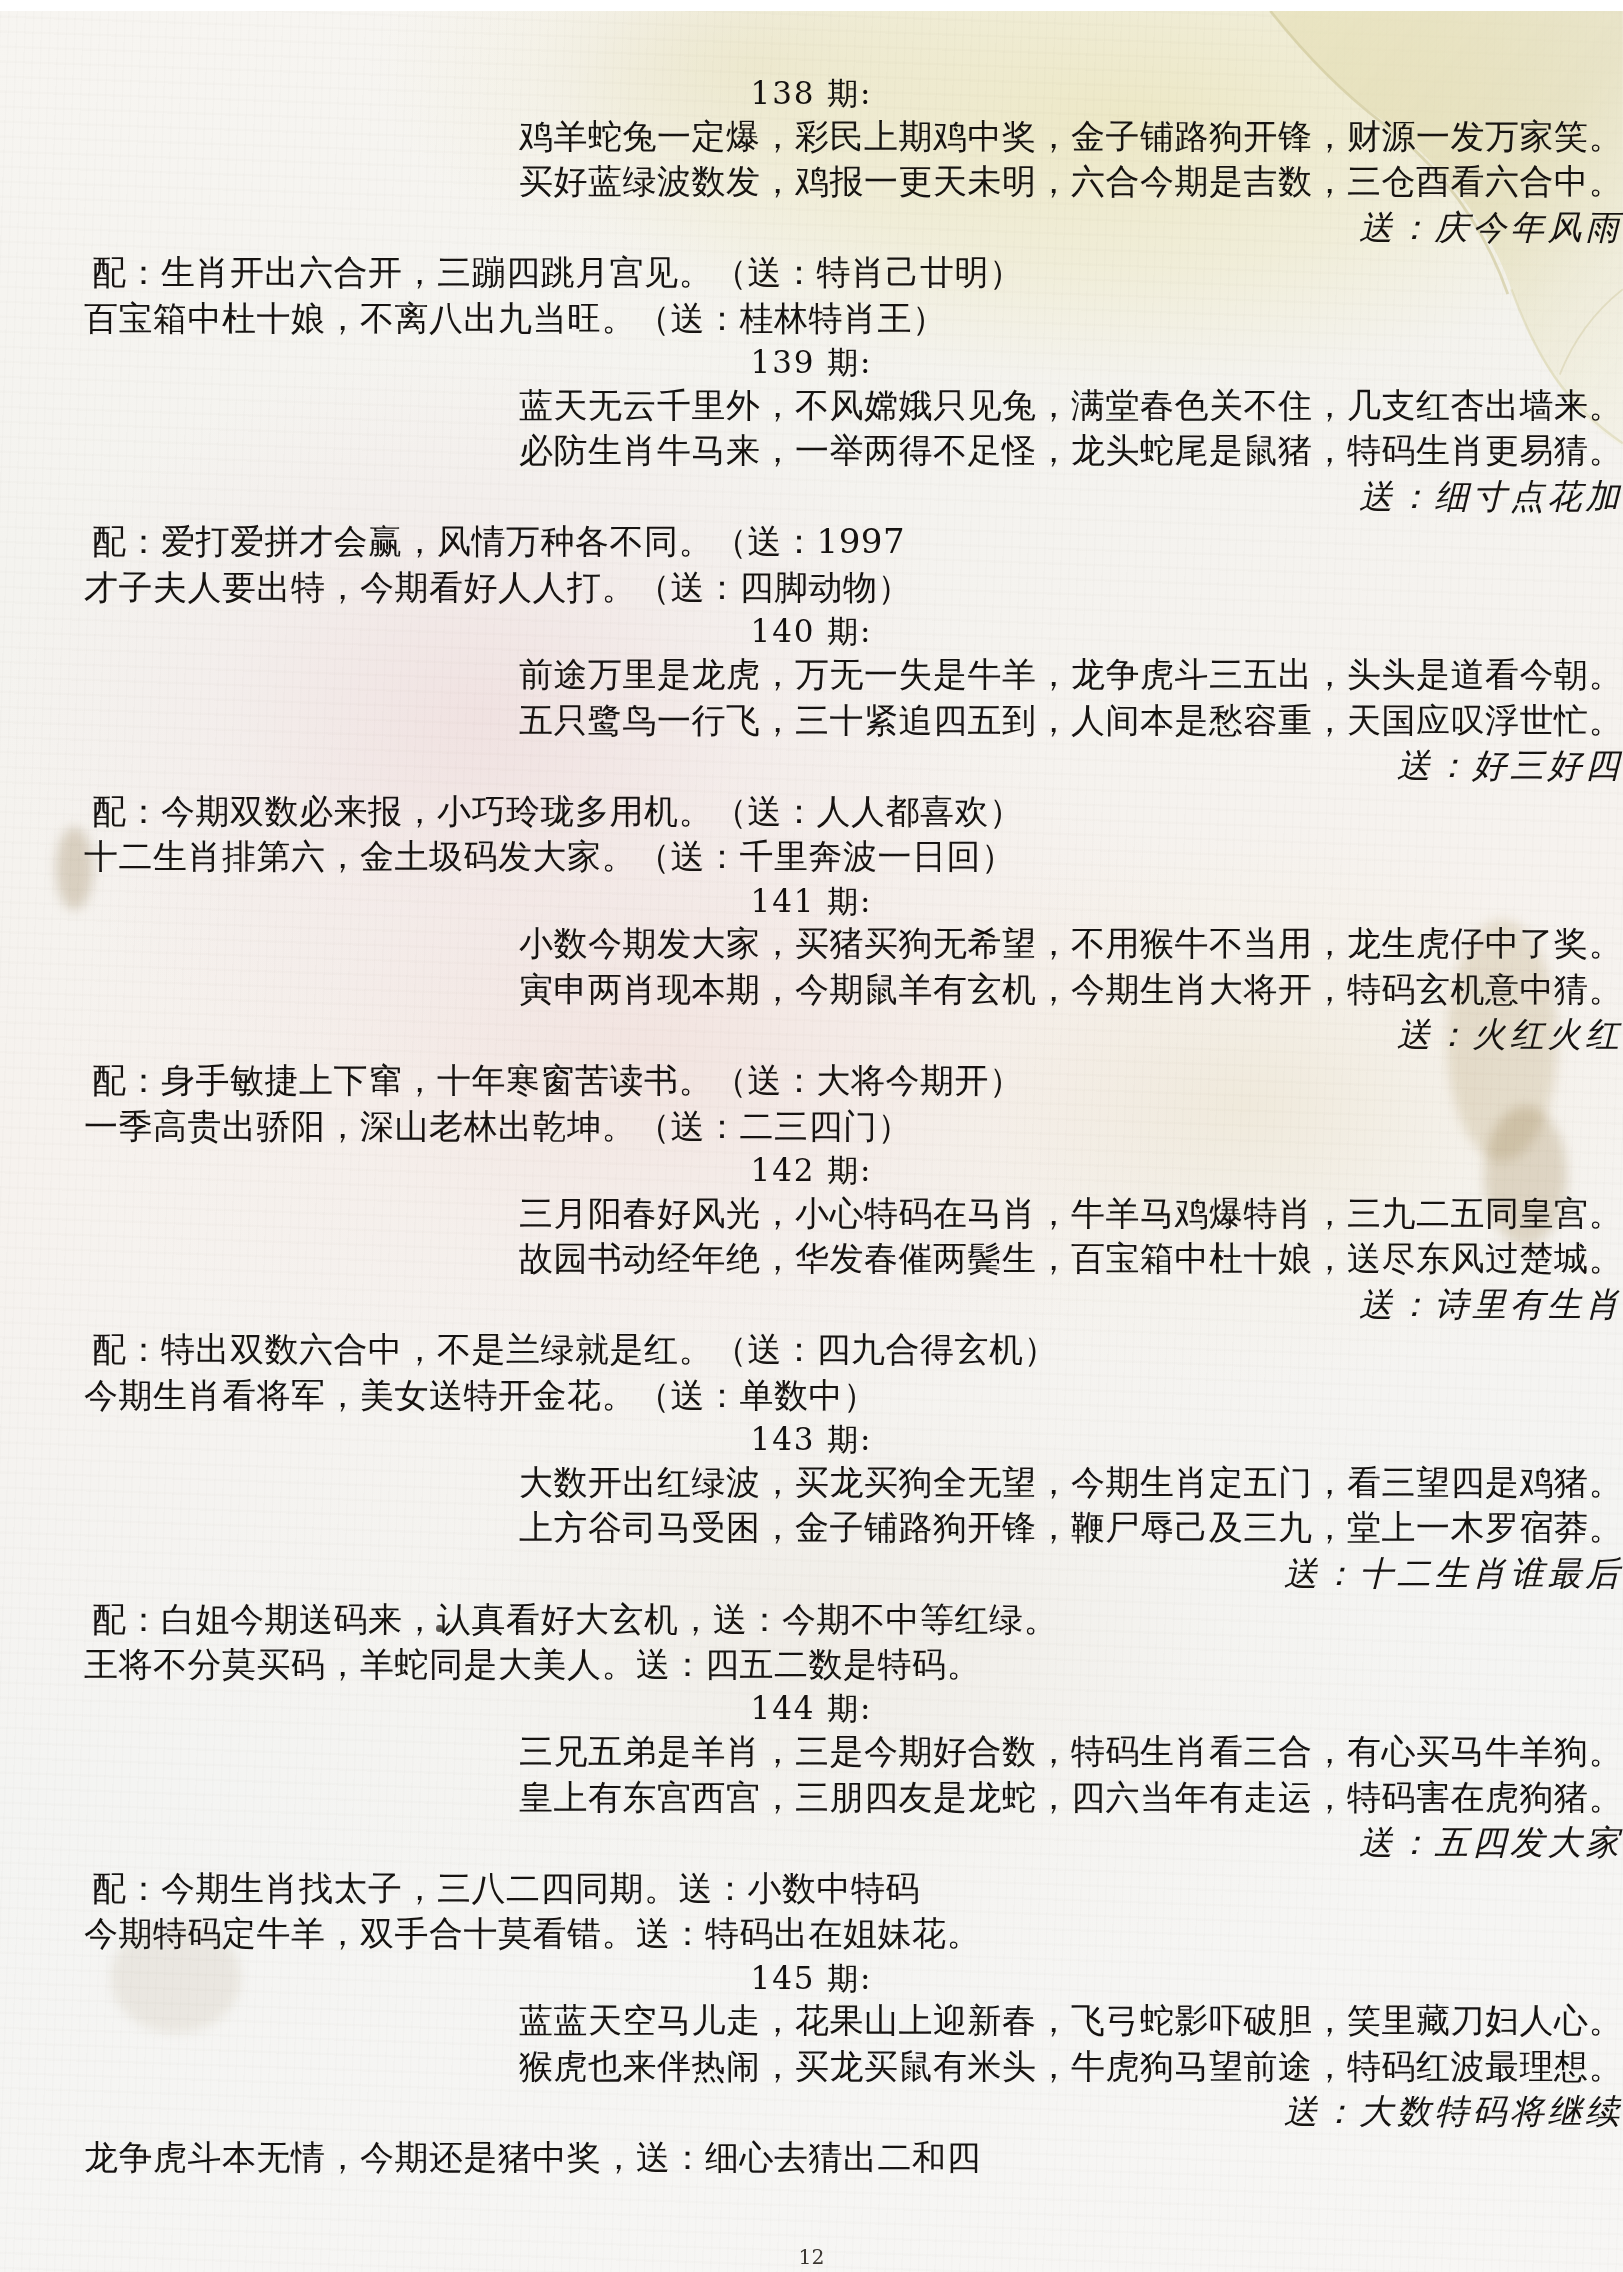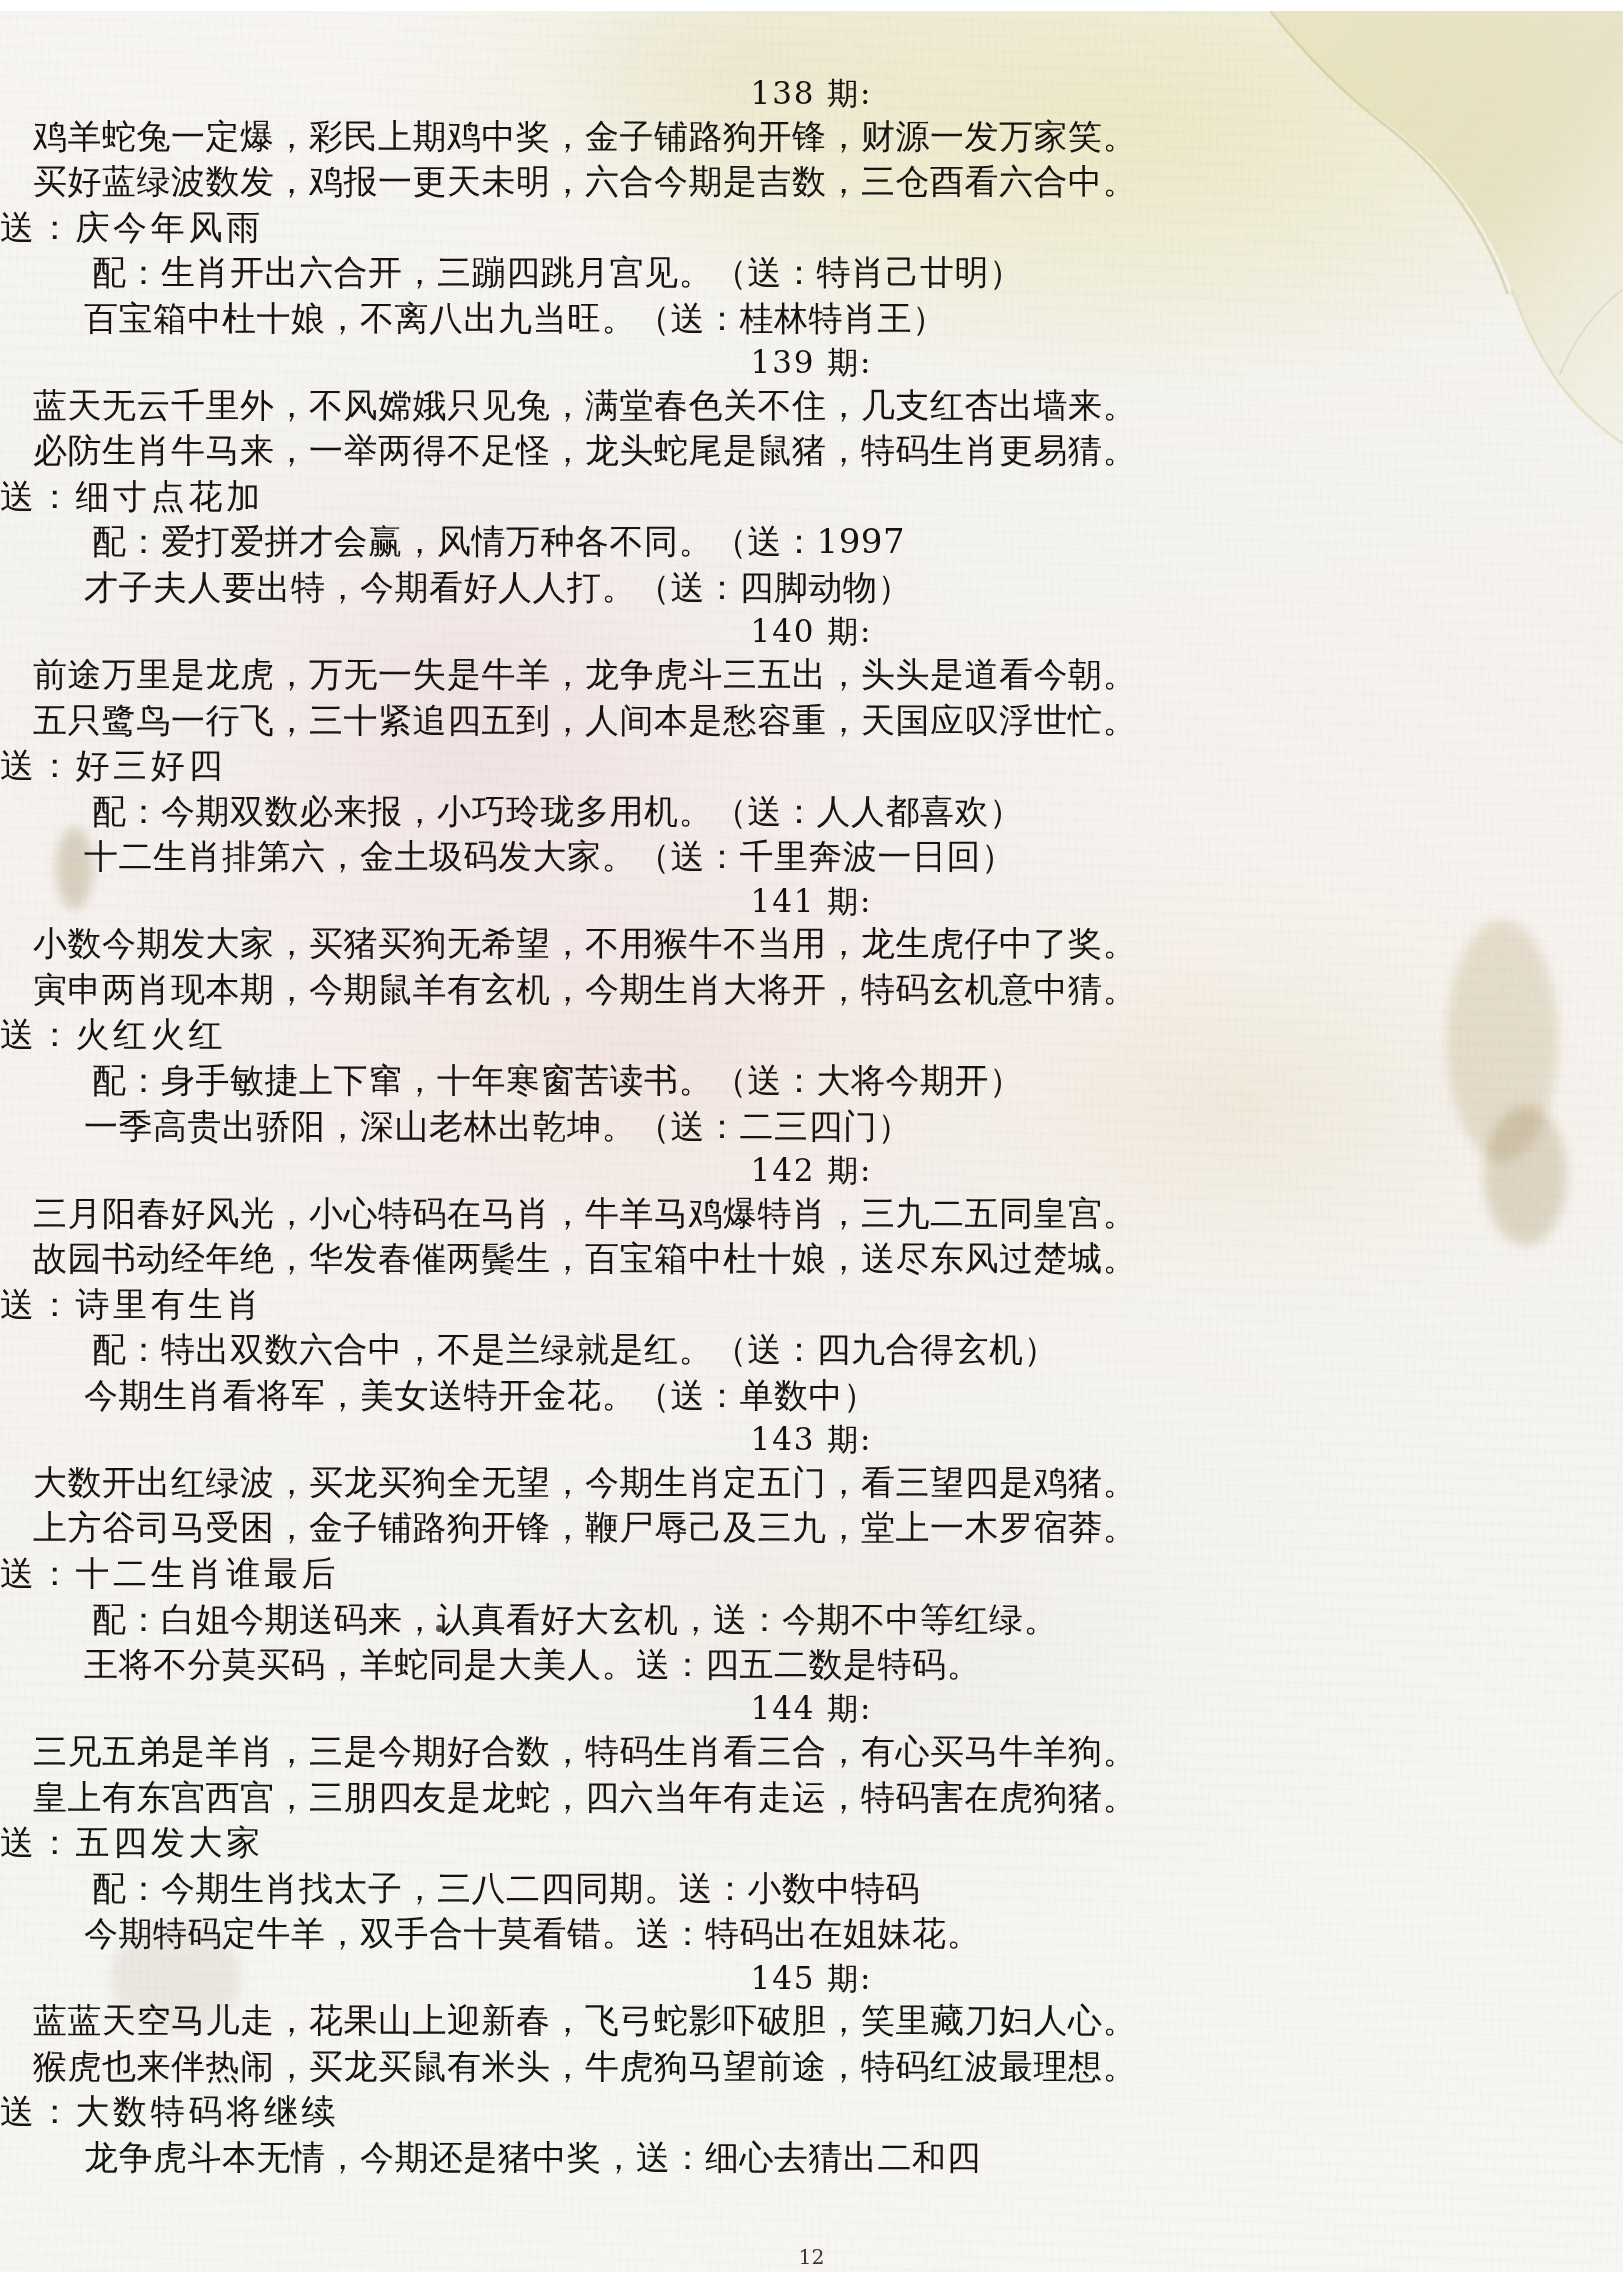--- a/index.html
+++ b/index.html
@@ -75,25 +75,27 @@
   }
   .line {
     font-size: 34px;
     color: #161311;
     font-family: "DejaVu Serif", serif;
     line-height: 1.34;
     letter-spacing: 0.5px;
     white-space: nowrap;
   }
   .line.main {
-    padding-left: 33px;
+    padding-left: 21px;
+    text-align: right;
   }
   .line.songline {
-    text-align: left;
+    text-align: right;
     letter-spacing: 3.7px;
+    font-style: italic;
   }
   .line.pei {
     padding-left: 92px;
   }
   .line.pei2 {
     padding-left: 84px;
   }
   .page-number {
     position: absolute;
     bottom: 15px;

